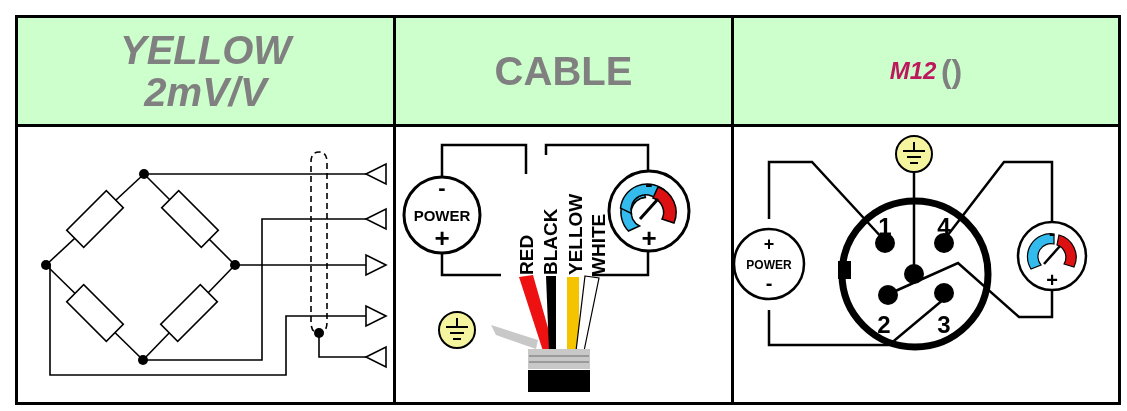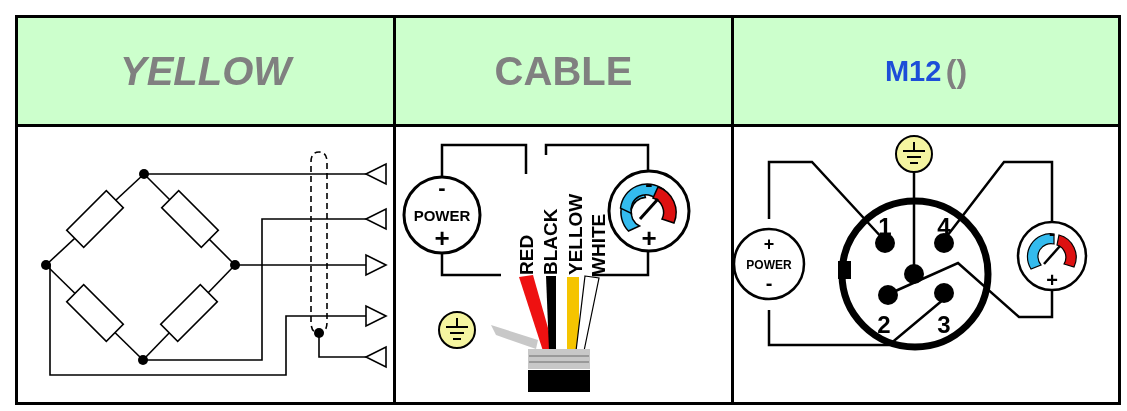--- a/index.html
+++ b/index.html
@@ -10,32 +10,33 @@
   .vline { position:absolute; top:0; bottom:0; width:3px; background:#000; }
   .hline { position:absolute; left:0; right:0; top:106px; height:3px; background:#000; }
   .h1 { left:0; width:375px; }
   .h2 { left:378px; width:335px;align-items:center; }
   .h3 { left:716px; width:384px; }
   .b1 { left:0; width:375px; }
   .b2 { left:378px; width:335px; }
   .b3 { left:716px; width:384px; }
   .title-grey { color:#808080; font-weight:bold; font-size:40px; line-height:42px; }
   .it { font-style:italic; }
-  .m12 { color:#1d4ed8; font-weight:bold; font-size:29px; }
+  .m12 { color:#be185d; font-weight:bold; font-size:24px;font-style:italic; }
   .opt { color:#808080; font-weight:bold; font-size:32px; }
   svg { position:absolute; left:0; top:0; }
   .wl { font-family:"Liberation Sans", sans-serif; font-weight:bold; font-size:19px; fill:#000; }
 </style>
 </head>
 <body>
 
 <div class="tbl">
   <div class="hdr h1">
     <div class="title-grey it">
       <div>YELLOW</div>
+      <div>2mV/V</div>
     </div>
   </div>
   <div class="vline" style="left:375px"></div>
   <div class="hdr h2">
     <span class="title-grey">CABLE</span>
   </div>
   <div class="vline" style="left:713px"></div>
   <div class="hdr h3">
     <span class="m12">M12</span>&nbsp;<span class="opt">(</span><span class="opt">)</span>
   </div>

